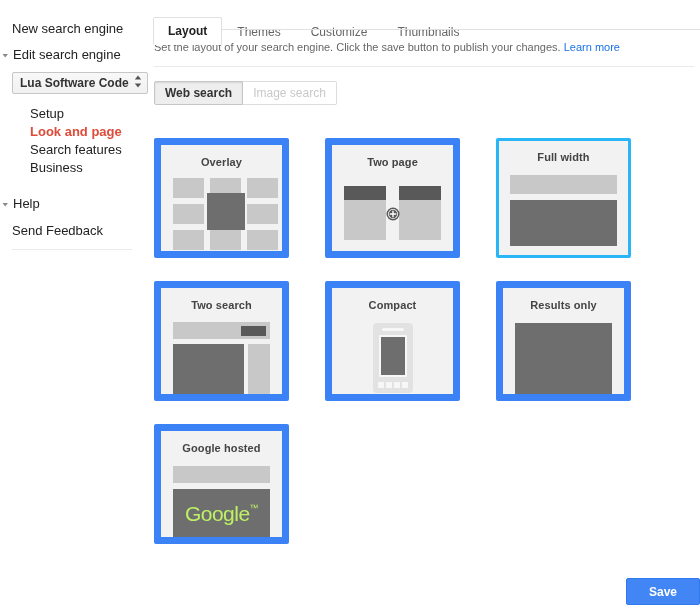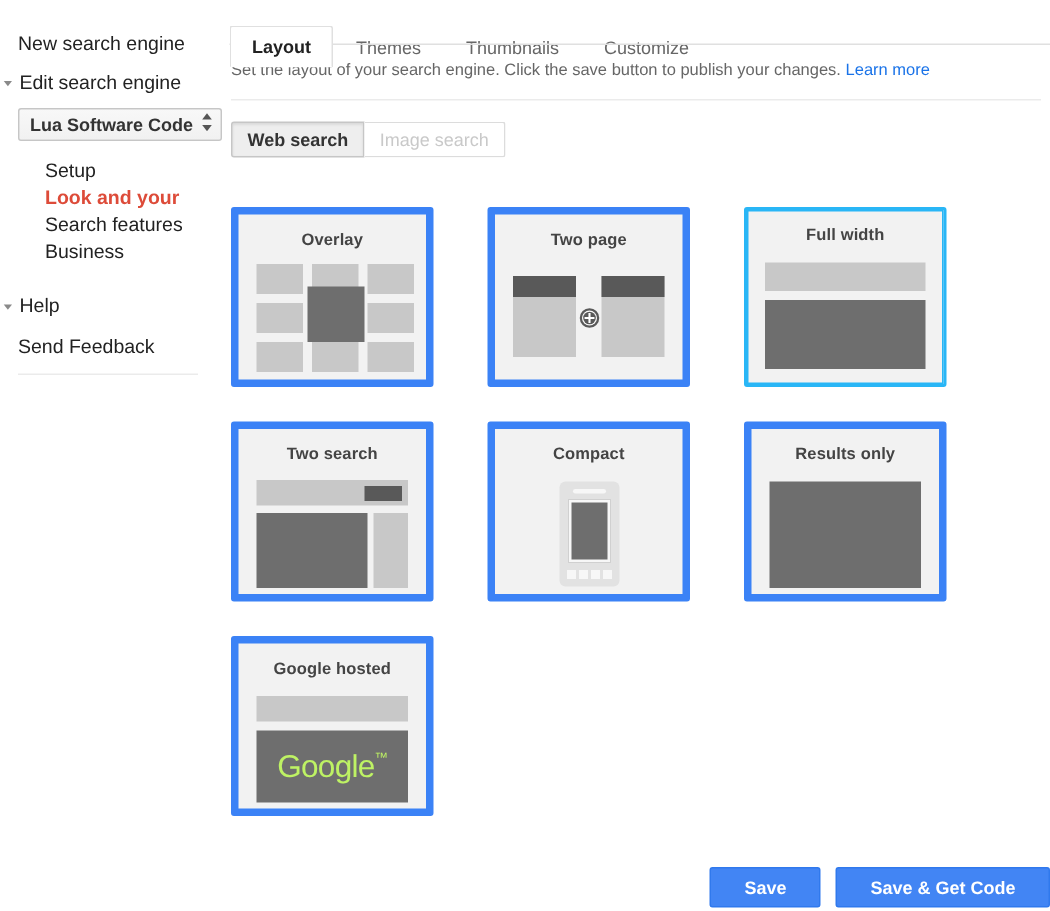--- a/index.html
+++ b/index.html
@@ -251,21 +251,21 @@
     left: 1px;
     top: 138px;
     width: 540px;
   }
   .card {
     position: absolute;
     width: 135px;
     height: 120px;
     box-sizing: border-box;
     background: #f2f2f2;
-    border: 5px solid #3b82f6;
+    border: 7px solid #3b82f6;
     border-radius: 2px;
     cursor: pointer;
     overflow: hidden;
   }
   .card.selected {
     border: 2px solid #29b6f6;
     background: #f2f2f2;
     box-shadow: 0 0 0 1px #29b6f6 inset;
   }
   .card-title {
@@ -414,21 +414,21 @@
     <span class="selarrows">
       <svg width="8" height="13" viewBox="0 0 8 13">
         <path d="M4 0.5 L7.2 4.6 L0.8 4.6 Z" fill="#555"></path>
         <path d="M4 12.5 L0.8 8.4 L7.2 8.4 Z" fill="#555"></path>
       </svg>
     </span>
   </div>
 
   <div id="subnav">
     <a class="sub-item" href="#">Setup</a>
-    <a class="sub-item active" href="#">Look and your</a>
+    <a class="sub-item active" href="#">Look and page</a>
     <a class="sub-item" href="#">Search features</a>
     <a class="sub-item" href="#">Business</a>
   </div>
 
   <div class="nav-row" id="nav-help">
     <span class="disclosure">
       <svg width="9" height="9" viewBox="0 0 9 9">
           <path d="M1.5 3 L7 3 L4.25 6.5 Z" fill="#8a8a8a"></path>
         </svg>
     </span>
@@ -442,22 +442,22 @@
   <div id="sidebar-divider"></div>
 </div>
 
 <div id="main">
 
   <div id="tabstrip-line"></div>
 
   <div id="tabs">
     <div class="tab active">Layout</div>
     <div class="tab">Themes</div>
+    <div class="tab">Customize</div>
     <div class="tab">Thumbnails</div>
-    <div class="tab">Customize</div>
   </div>
 
   <div id="desc">
     <span>Set the layout of your search engine. Click the save button to publish your changes.</span>
     <a href="#">Learn more</a>
   </div>
   <div id="desc-divider"></div>
 
   <div id="searchtype">
     <div class="seg-btn first active">Web search</div>
@@ -552,16 +552,15 @@
             <span>Google</span><sup>™</sup>
           </span>
         </div>
       </div>
     </div>
 
   </div>
 
   <div id="footer">
     <div class="btn-primary">Save</div>
-    <div class="btn-primary">Save &amp; Get Code</div>
   </div>
 
 </div>
 
 </body></html>

